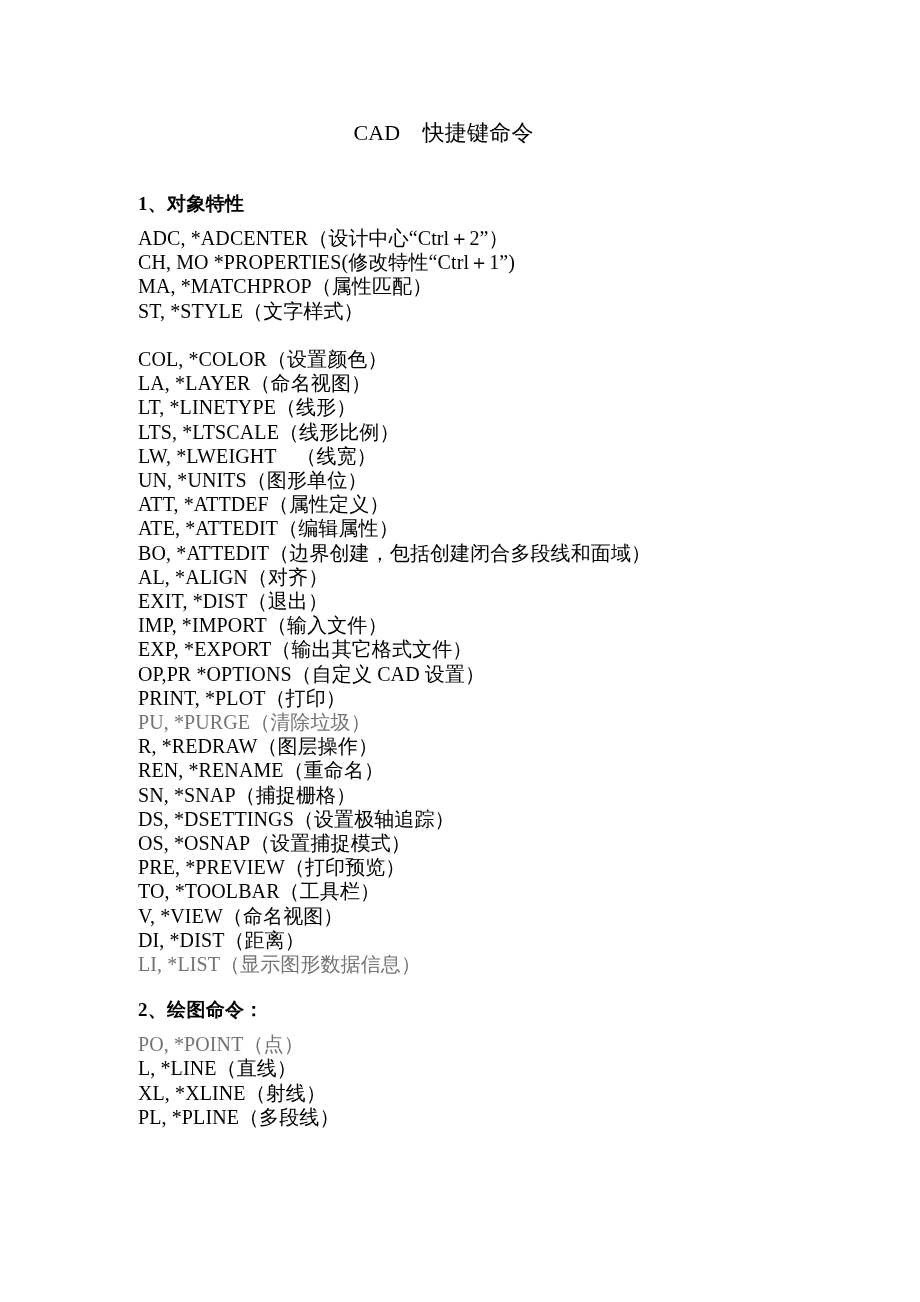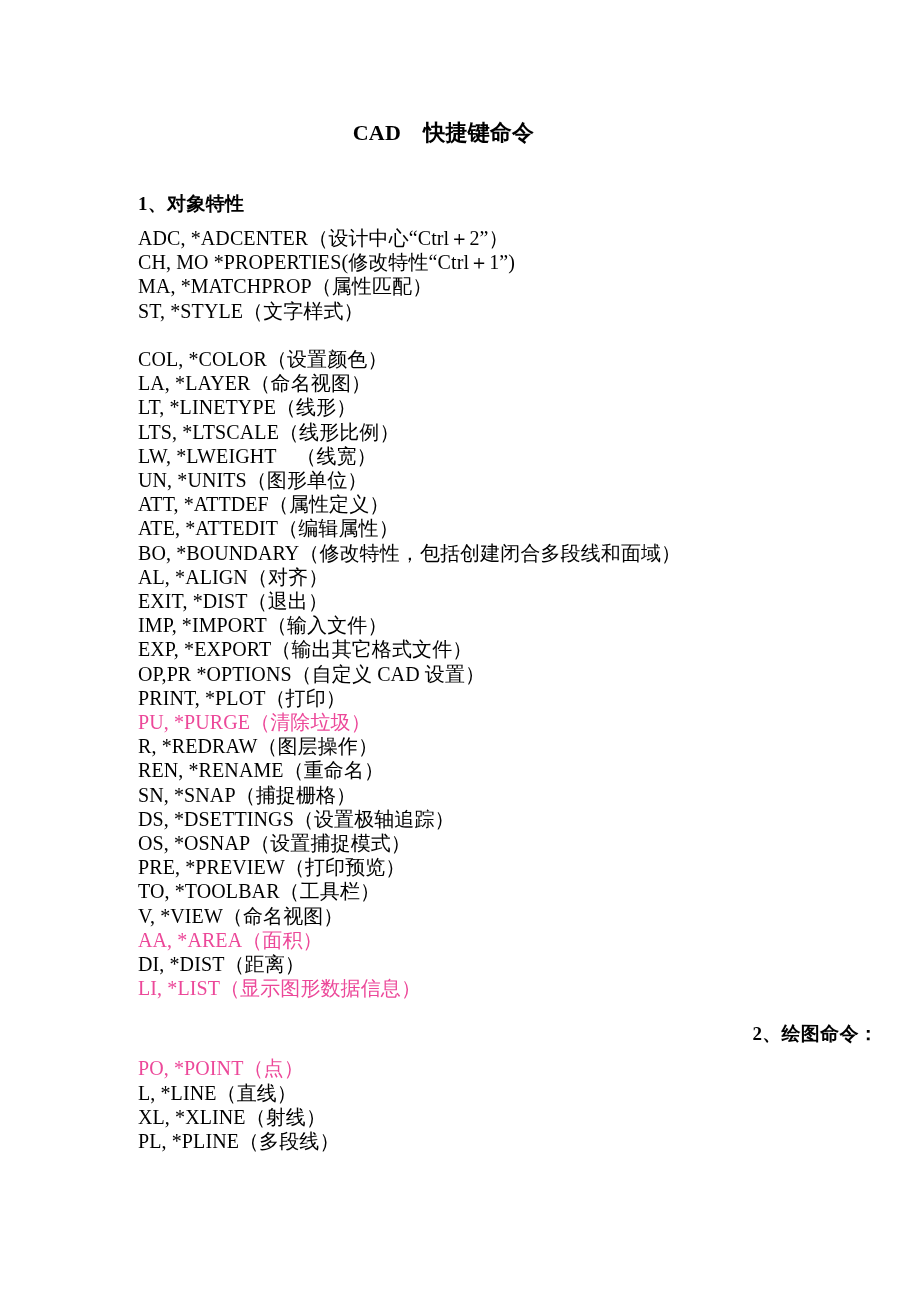--- a/index.html
+++ b/index.html
@@ -23,21 +23,21 @@
     height: 1302px;
     background: #ffffff;
   }
   .doc-title {
     position: absolute;
     left: 0;
     top: 118px;
     width: 887px;
     text-align: center;
     font-size: 22px;
-    font-weight: bold;
+    font-weight: normal;
     letter-spacing: 0.2px;
     line-height: 30px;
     white-space: pre;
   }
   .content {
     position: absolute;
     left: 138px;
     top: 190px;
     width: 740px;
   }
@@ -45,35 +45,34 @@
     font-size: 19px;
     font-weight: bold;
     line-height: 28px;
     margin: 0 0 8px 0;
     letter-spacing: 0.3px;
     white-space: pre;
   }
   .section-heading.second {
     margin-top: 20px;
     margin-bottom: 8px;
-    text-align: right;
   }
   .cmd-list {
     margin: 0;
     padding: 0;
     list-style: none;
   }
   .cmd-line {
     font-size: 20px;
     line-height: 24.2px;
     white-space: pre;
     letter-spacing: 0.1px;
   }
   .cmd-line.blue {
-    color: #ec4899;
+    color: #737373;
   }
   .cmd-line.spacer {
     height: 24.2px;
     line-height: 24.2px;
   }
 </style>
 </head>
 <body>
 
 <div class="page">
@@ -91,37 +90,36 @@
           <div class="cmd-line">ST, *STYLE（文字样式）</div>
           <div class="cmd-line spacer">&nbsp;</div>
           <div class="cmd-line">COL, *COLOR（设置颜色）</div>
           <div class="cmd-line">LA, *LAYER（命名视图）</div>
           <div class="cmd-line">LT, *LINETYPE（线形）</div>
           <div class="cmd-line">LTS, *LTSCALE（线形比例）</div>
           <div class="cmd-line">LW, *LWEIGHT　（线宽）</div>
           <div class="cmd-line">UN, *UNITS（图形单位）</div>
           <div class="cmd-line">ATT, *ATTDEF（属性定义）</div>
           <div class="cmd-line">ATE, *ATTEDIT（编辑属性）</div>
-          <div class="cmd-line">BO, *BOUNDARY（修改特性，包括创建闭合多段线和面域）</div>
+          <div class="cmd-line">BO, *ATTEDIT（边界创建，包括创建闭合多段线和面域）</div>
           <div class="cmd-line">AL, *ALIGN（对齐）</div>
           <div class="cmd-line">EXIT, *DIST（退出）</div>
           <div class="cmd-line">IMP, *IMPORT（输入文件）</div>
           <div class="cmd-line">EXP, *EXPORT（输出其它格式文件）</div>
           <div class="cmd-line">OP,PR *OPTIONS（自定义 CAD 设置）</div>
           <div class="cmd-line">PRINT, *PLOT（打印）</div>
           <div class="cmd-line blue">PU, *PURGE（清除垃圾）</div>
           <div class="cmd-line">R, *REDRAW（图层操作）</div>
           <div class="cmd-line">REN, *RENAME（重命名）</div>
           <div class="cmd-line">SN, *SNAP（捕捉栅格）</div>
           <div class="cmd-line">DS, *DSETTINGS（设置极轴追踪）</div>
           <div class="cmd-line">OS, *OSNAP（设置捕捉模式）</div>
           <div class="cmd-line">PRE, *PREVIEW（打印预览）</div>
           <div class="cmd-line">TO, *TOOLBAR（工具栏）</div>
           <div class="cmd-line">V, *VIEW（命名视图）</div>
-          <div class="cmd-line blue">AA, *AREA（面积）</div>
           <div class="cmd-line">DI, *DIST（距离）</div>
           <div class="cmd-line blue">LI, *LIST（显示图形数据信息）</div>
         </div>
     </div>
 
     <div class="section">
       <div class="section-heading second">2、绘图命令：</div>
       <div class="cmd-list">
           <div class="cmd-line blue">PO, *POINT（点）</div>
           <div class="cmd-line">L, *LINE（直线）</div>

